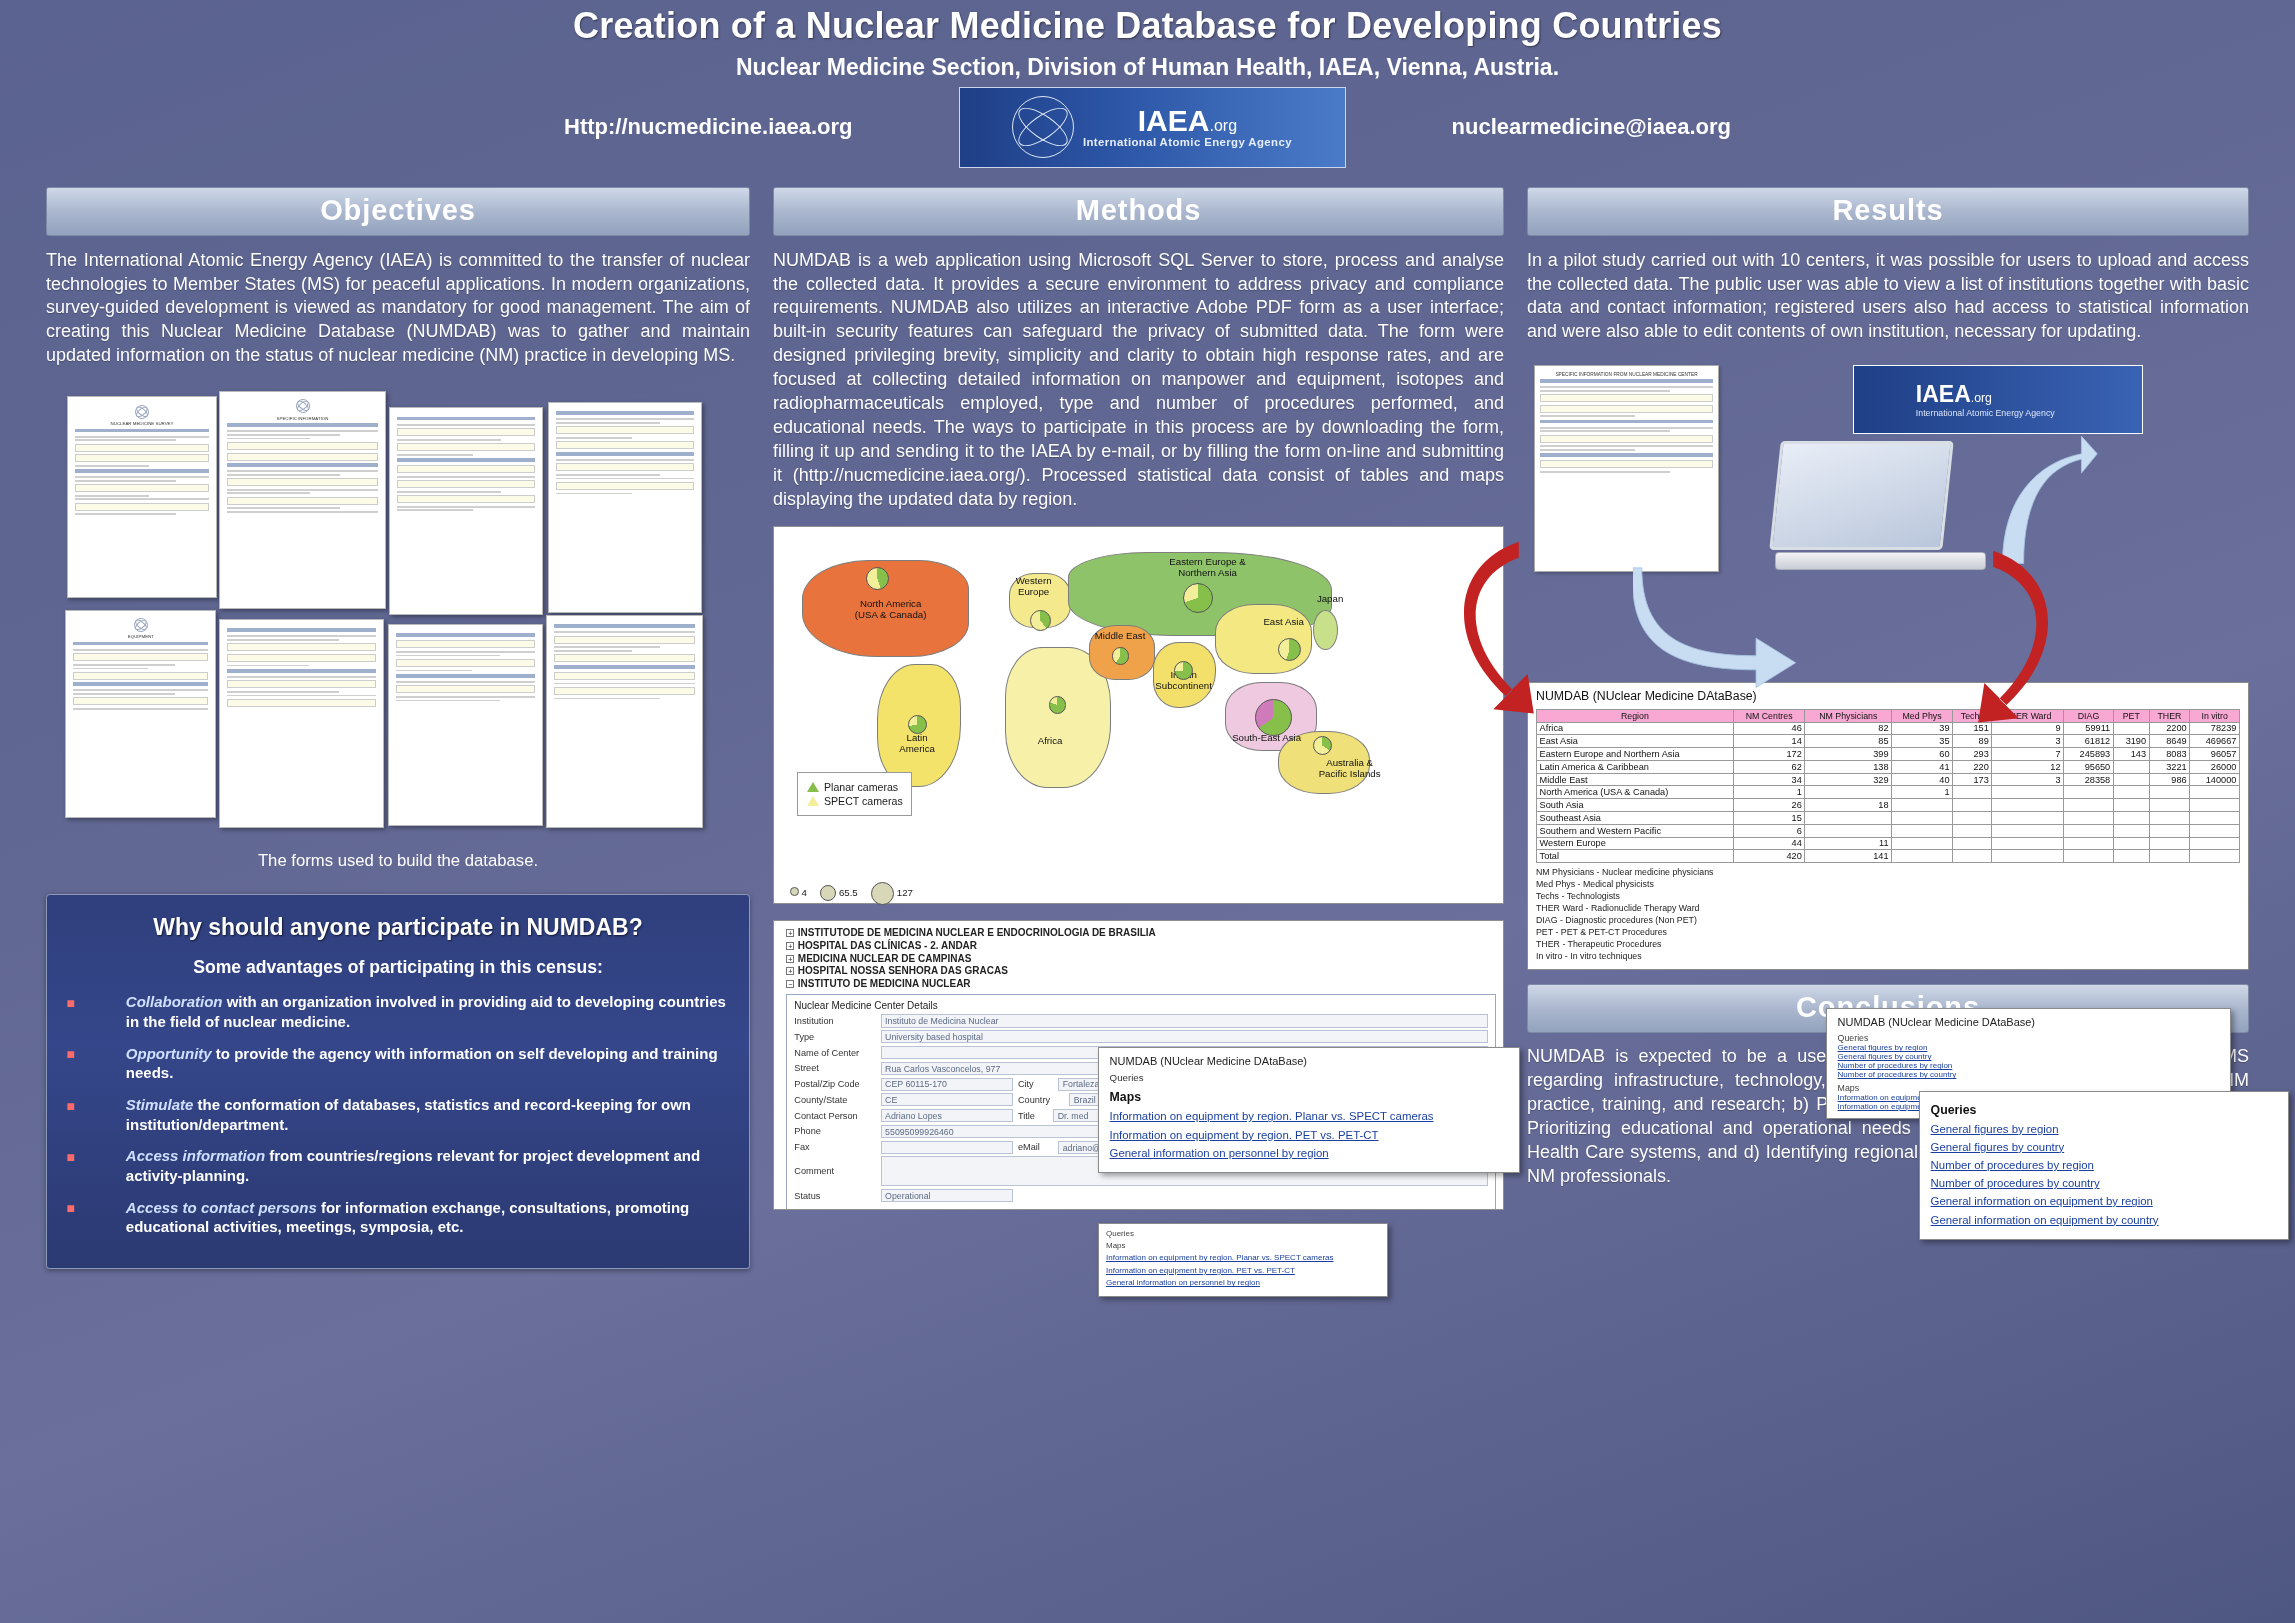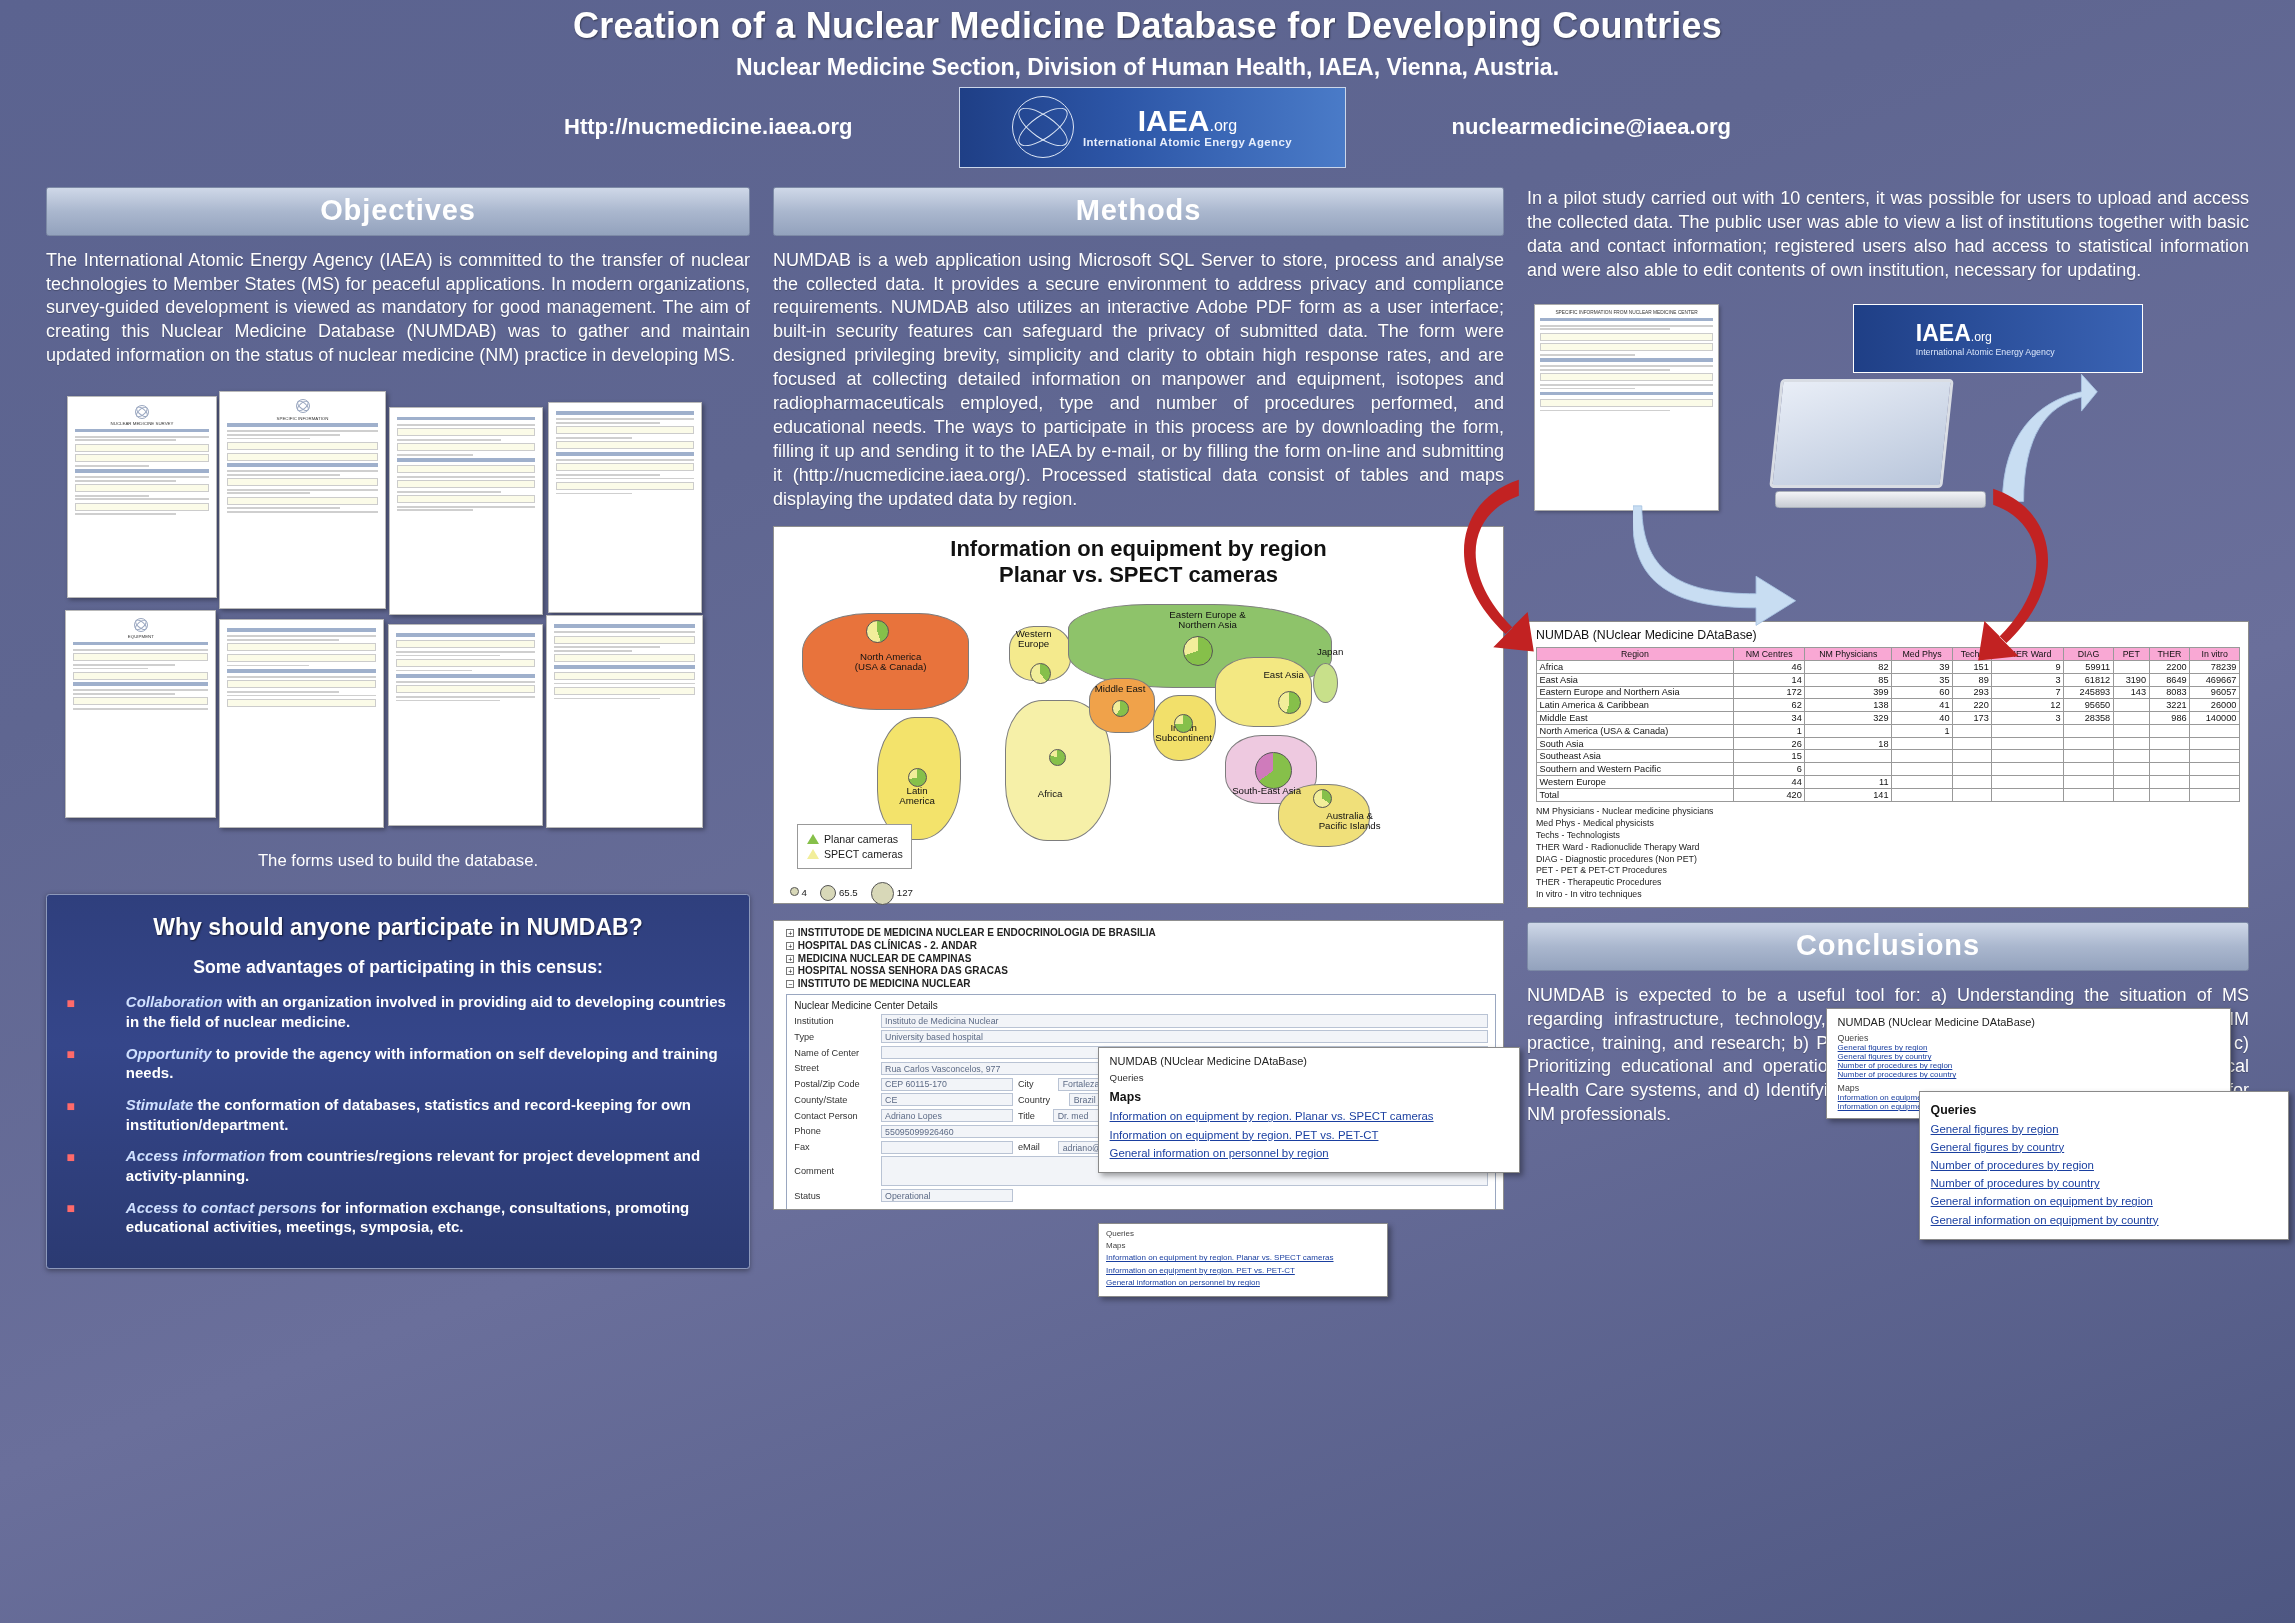--- a/index.html
+++ b/index.html
@@ -362,24 +362,20 @@
     </div>
   </div>
 
   <div class="col mid">
     <div class="section-head">
       <span>Methods</span>
     </div>
     <div class="body-text">NUMDAB is a web application using Microsoft SQL Server to store, process and analyse the collected data. It provides a secure environment to address privacy and compliance requirements. NUMDAB also utilizes an interactive Adobe PDF form as a user interface; built-in security features can safeguard the privacy of submitted data. The form were designed privileging brevity, simplicity and clarity to obtain high response rates, and are focused at collecting detailed information on manpower and equipment, isotopes and radiopharmaceuticals employed, type and number of procedures performed, and educational needs. The ways to participate in this process are by downloading the form, filling it up and sending it to the IAEA by e-mail, or by filling the form on-line and submitting it (http://nucmedicine.iaea.org/). Processed statistical data consist of tables and maps displaying the updated data by region.</div>
 
     <div class="map-figure">
-      <div class="map-title">
-        <div>Information on equipment by region</div>
-        <div>Planar vs. SPECT cameras</div>
-      </div>
       <div class="map-area">
 
         <div class="landmass" style="left:17.6px;top:19.4px;width:167px;height:97px;background:#e8733c;border-radius:40% 30% 35% 45%;"></div>
         <div class="landmass" style="left:92px;top:123px;width:84px;height:123px;background:#f3e36b;border-radius:45% 35% 50% 40%;"></div>
         <div class="landmass" style="left:224px;top:32px;width:62px;height:55px;background:#f4ea8d;border-radius:40%;"></div>
         <div class="landmass" style="left:220px;top:106px;width:106px;height:141px;background:#f6f0a8;border-radius:35% 40% 45% 40%;"></div>
         <div class="landmass" style="left:283px;top:10.6px;width:264px;height:84px;background:#8ec36a;border-radius:30% 45% 35% 40%;"></div>
         <div class="landmass" style="left:304px;top:84px;width:66px;height:55px;background:#f0a24a;border-radius:40%;"></div>
         <div class="landmass" style="left:368px;top:101px;width:63px;height:66px;background:#f2e06a;border-radius:40% 40% 55% 40%;"></div>
         <div class="landmass" style="left:430px;top:63px;width:97px;height:70px;background:#f3e882;border-radius:40%;"></div>
@@ -491,20 +487,23 @@
         </div>
         <div class="af-field">
           <span class="af-label">Status</span>
           <span class="af-input small">Operational</span>
         </div>
       </div>
     </div>
   </div>
 
   <div class="col right" style="position:relative;">
+    <div class="section-head">
+      <span>Results</span>
+    </div>
     <div class="body-text">In a pilot study carried out with 10 centers, it was possible for users to upload and access the collected data. The public user was able to view a list of institutions together with basic data and contact information; registered users also had access to statistical information and were also able to edit contents of own institution, necessary for updating.</div>
 
     <div style="position:relative;height:352px;margin-top:12.3px;">
       <div class="doc-thumb" style="left:7px;top:8.8px;width:185px;height:207px;">
         <div style="font-size:4.8px;text-align:center;color:#333;">SPECIFIC INFORMATION FROM NUCLEAR MEDICINE CENTER</div>
         <div class="mf-head"></div>
           <div class="mf-line"></div>
           <div class="mf-line med"></div>
         <div class="mf-box"></div>
           <div class="mf-box"></div>

